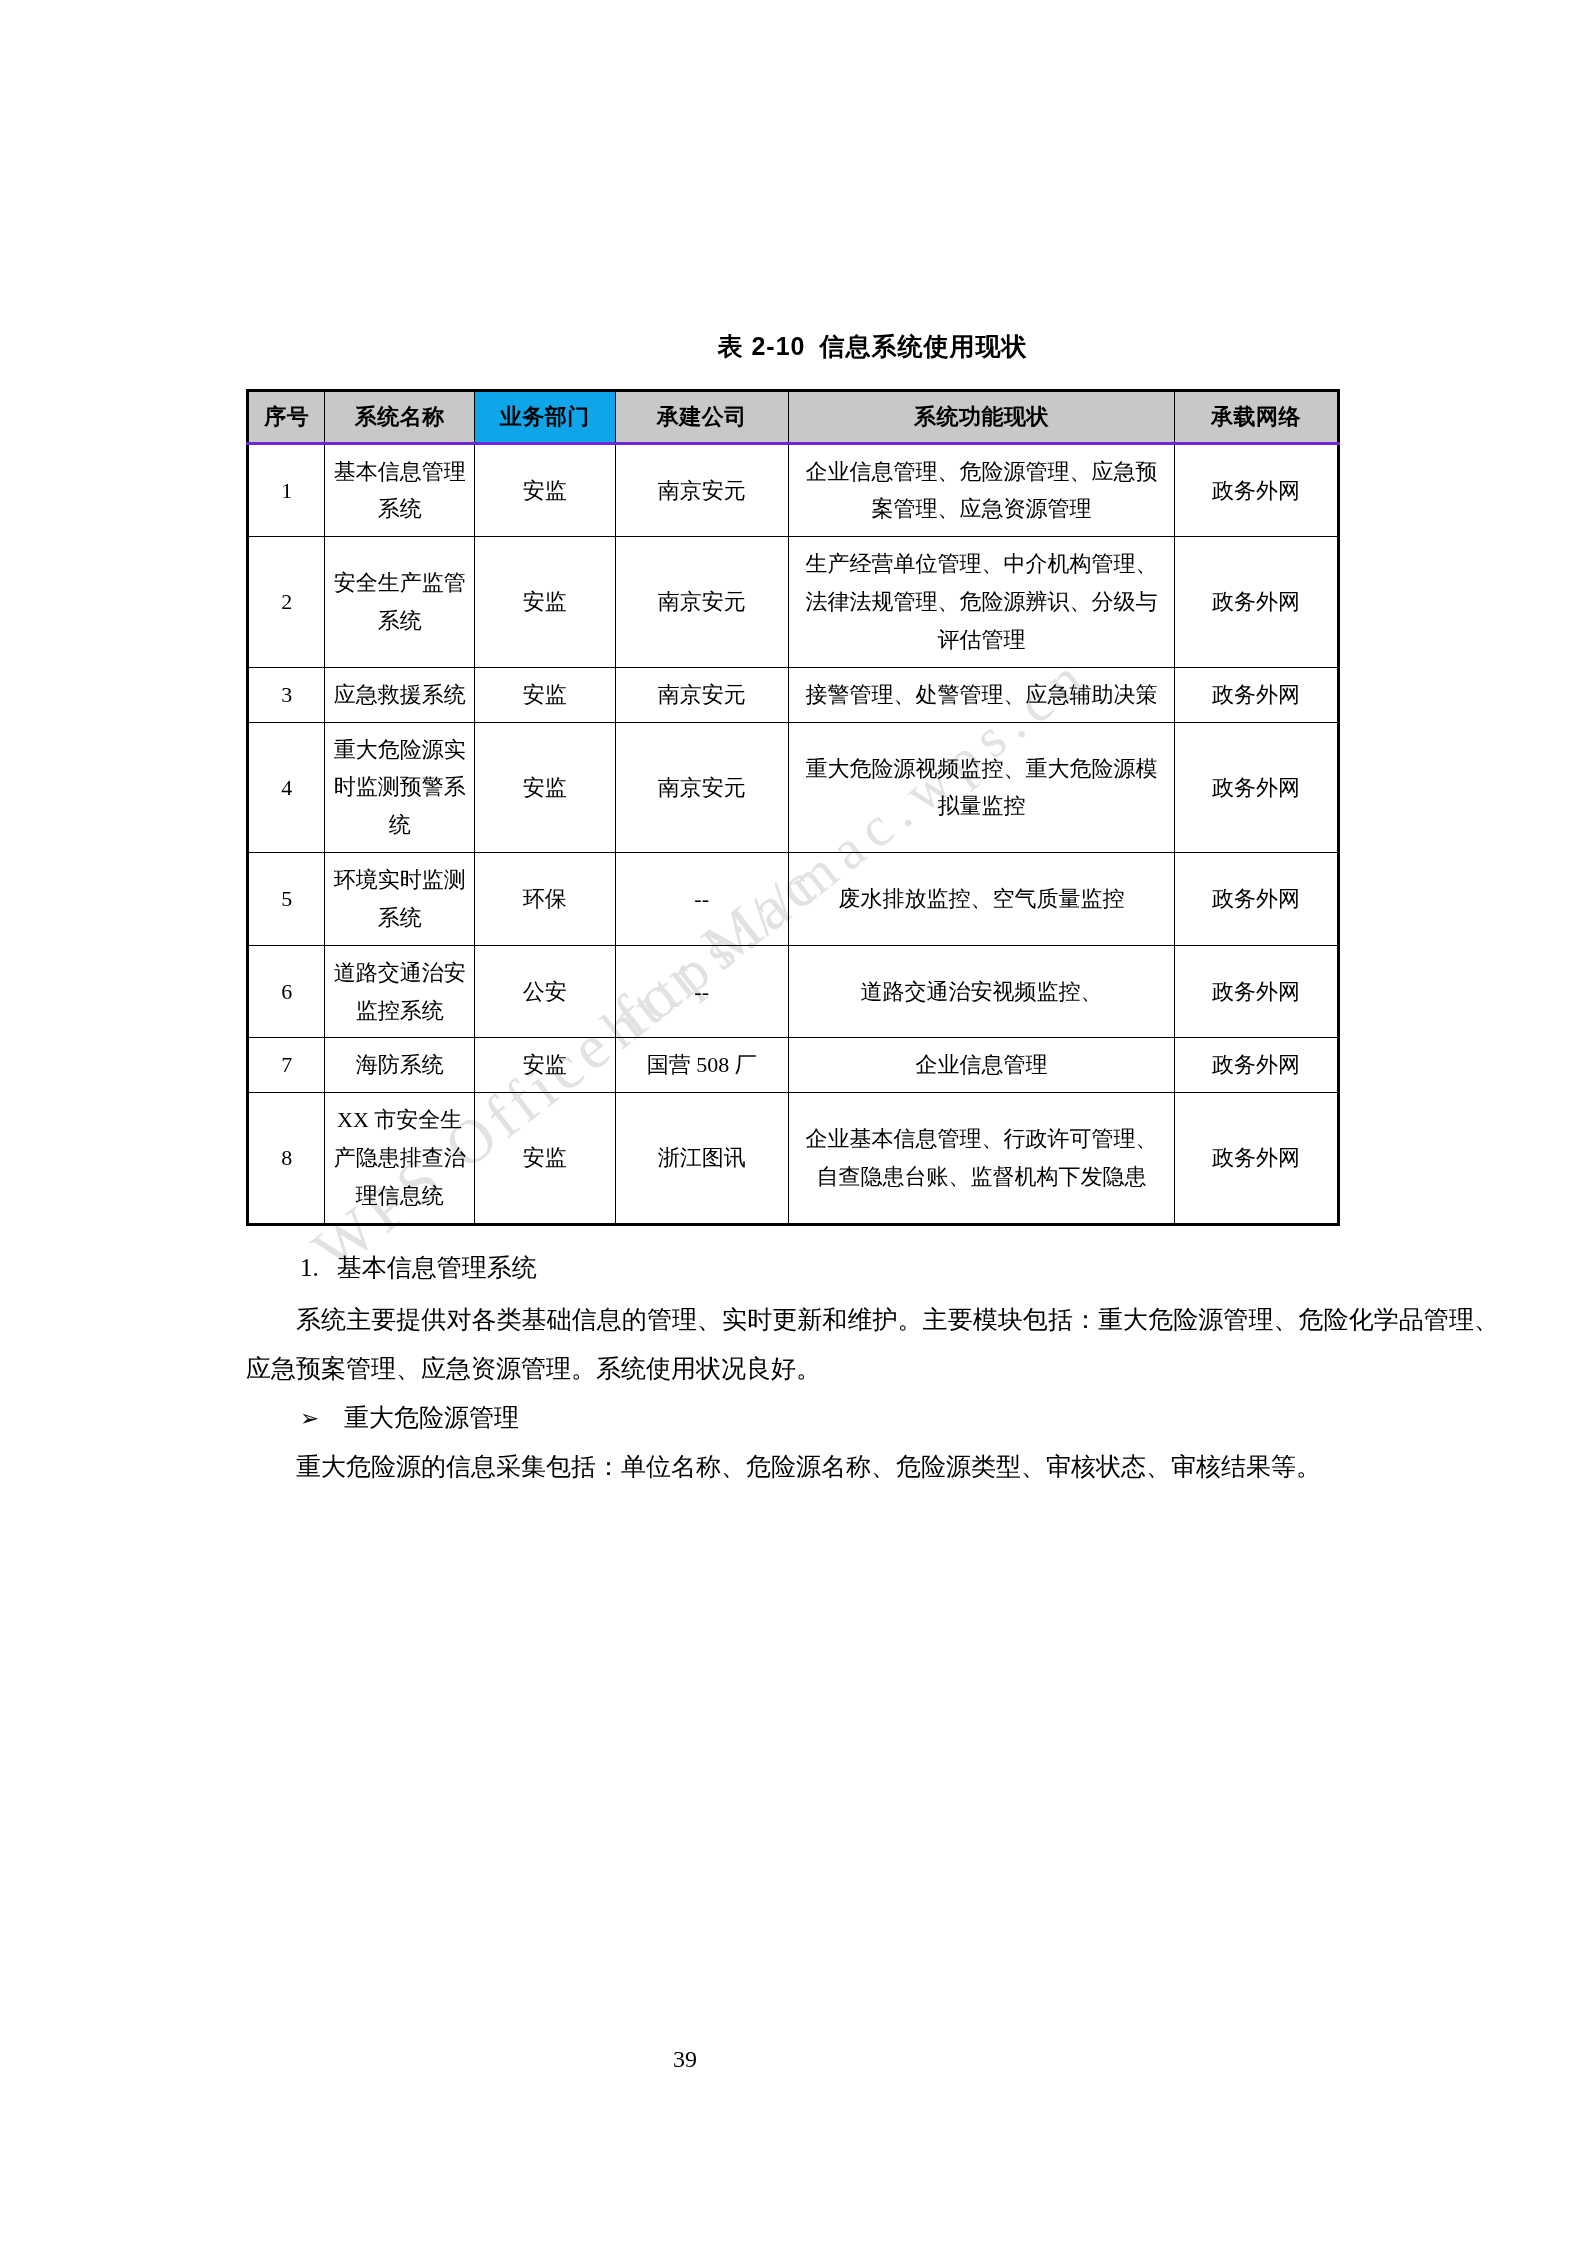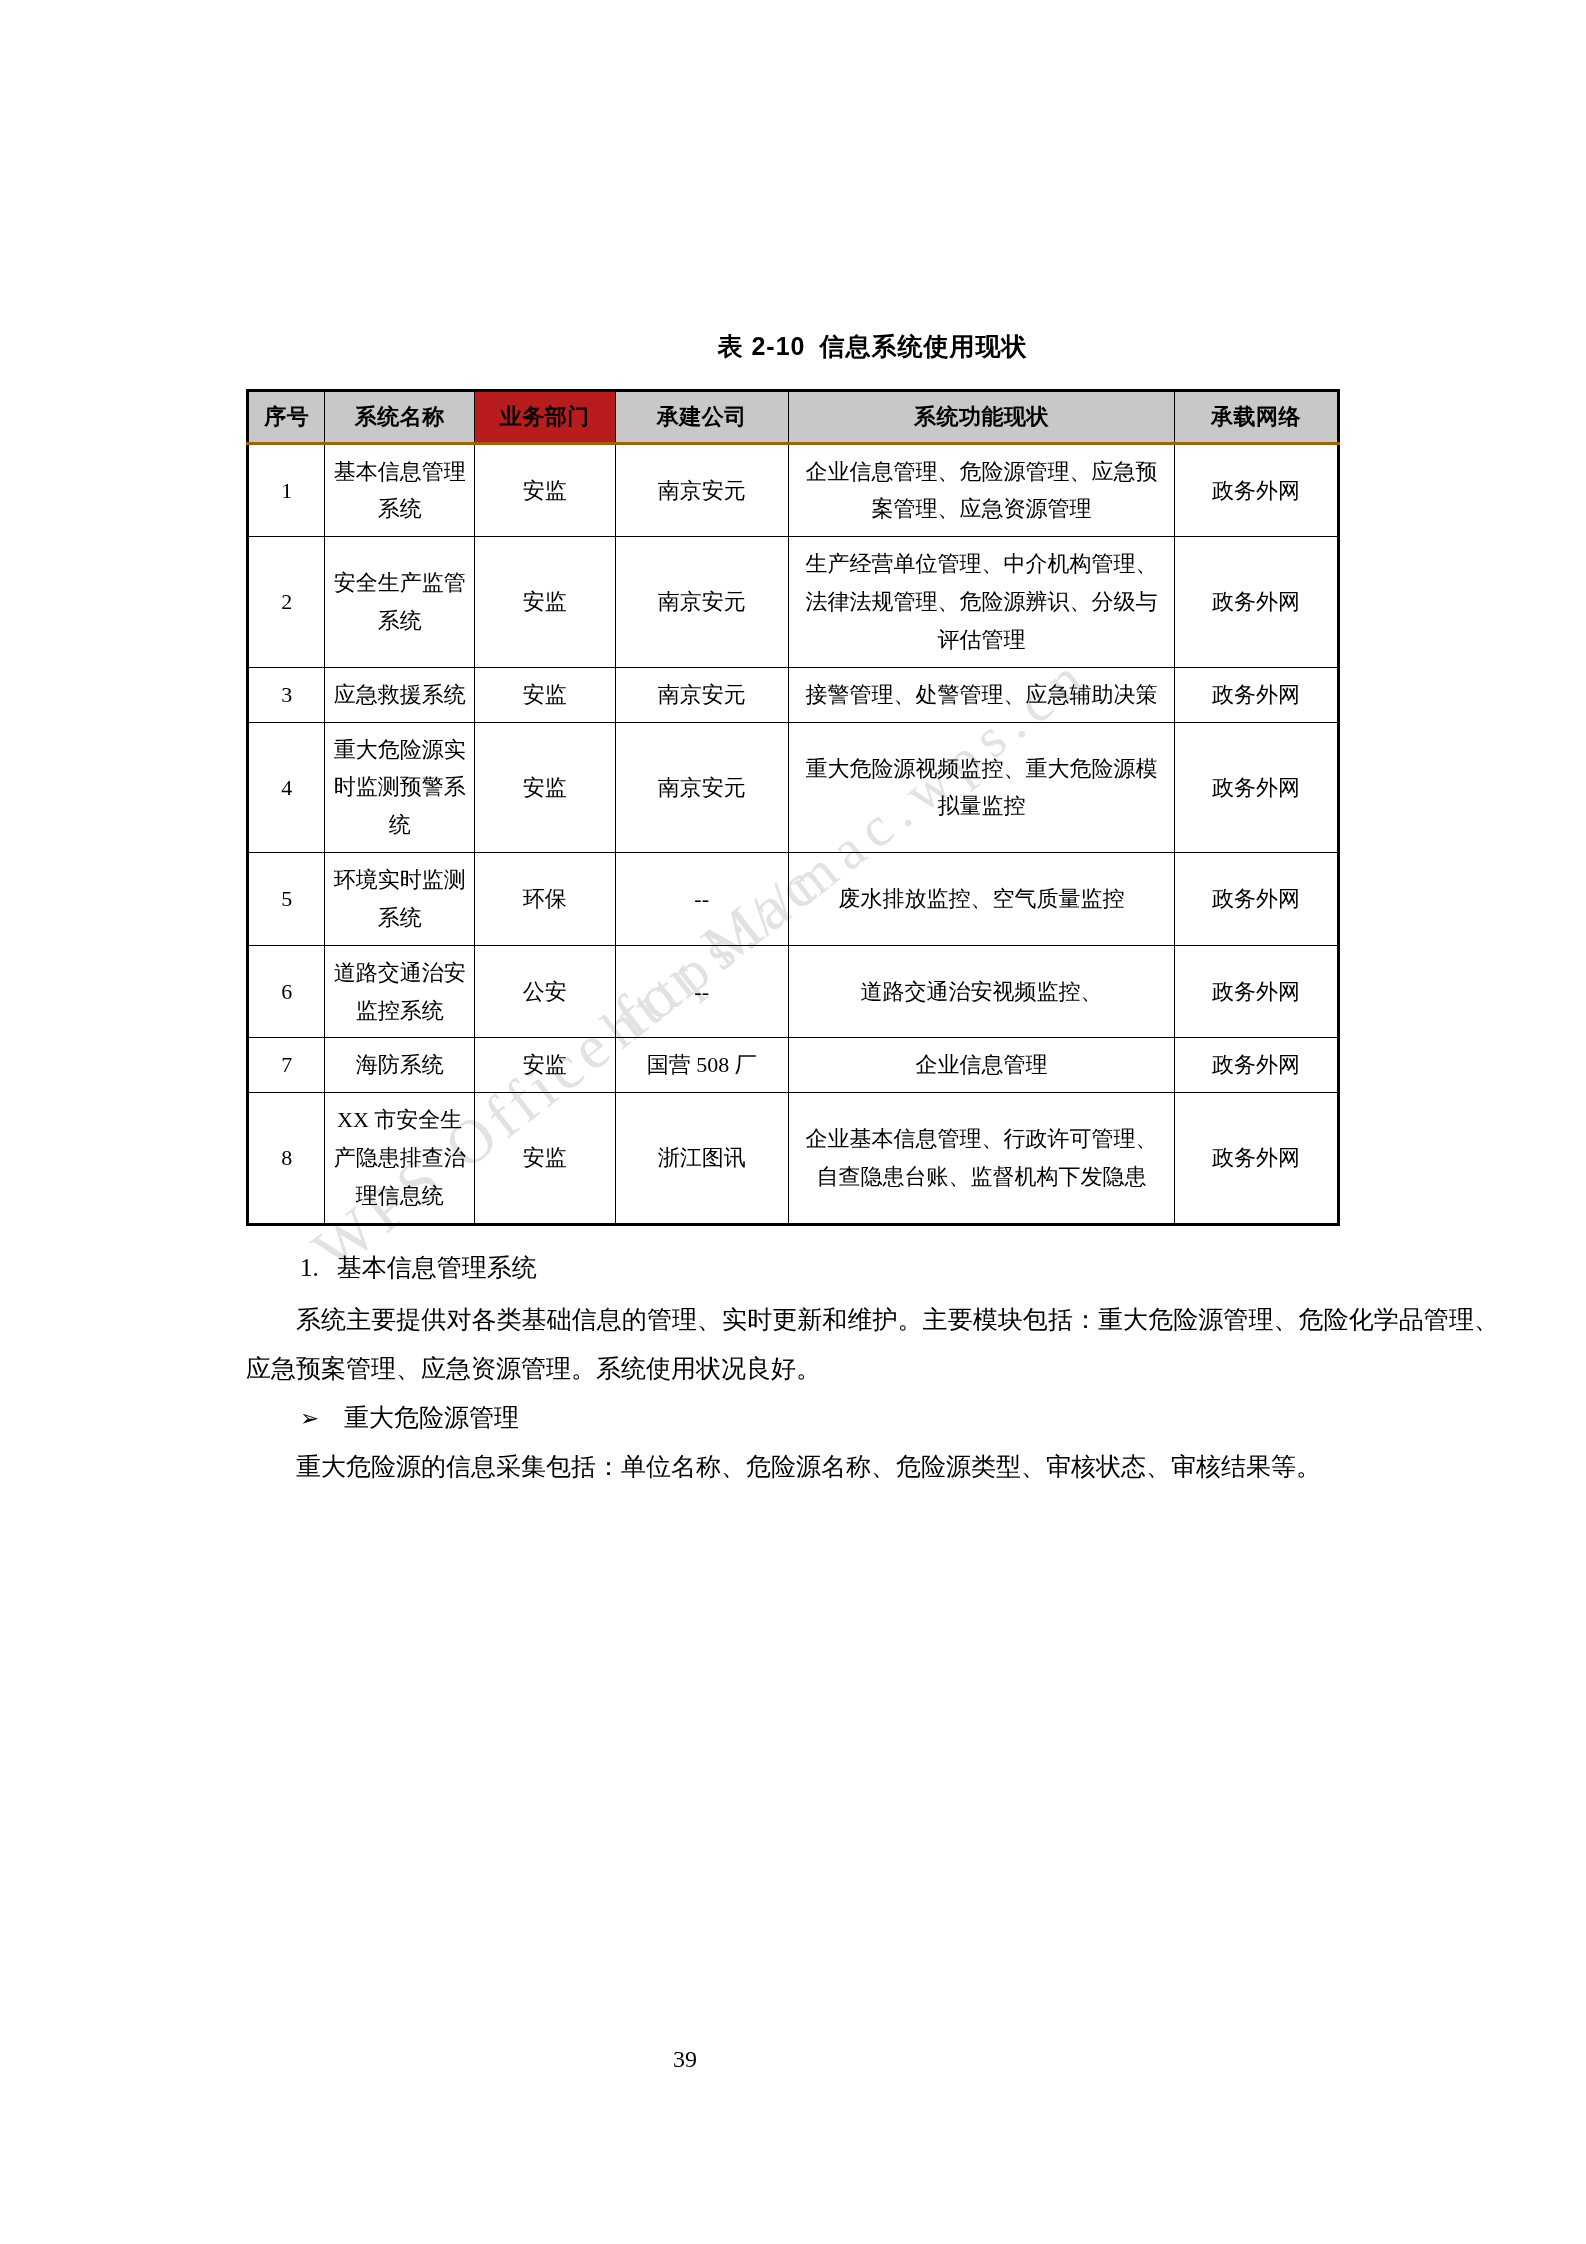--- a/index.html
+++ b/index.html
@@ -98,21 +98,21 @@
     padding: 7px 4px;
     letter-spacing: 0.5px;
   }
   
   table.data-table {
     border-top: 3px solid #000;
     border-bottom: 3px solid #000;
     border-left: 3px solid #000;
     border-right: 3px solid #000;
   }
-  table.data-table thead th { border-bottom: 3px solid #a16207; }
+  table.data-table thead th { border-bottom: 3px solid #6d28d9; }
 
   .col-idx   { width: 66px;  }
   .col-name  { width: 128px; }
   .col-dept  { width: 120px; }
   .col-corp  { width: 148px; }
   .col-func  { width: 330px; }
   .col-net   { width: 140px; }
 
   td.cell-name,
   td.cell-func { line-height: 1.72; }
@@ -181,21 +181,21 @@
           <col class="col-name">
           <col class="col-dept">
         <col class="col-corp">
           <col class="col-func">
           <col class="col-net">
       </colgroup>
       <thead>
         <tr>
           <th style="background: rgb(200, 200, 200);">序号</th>
           <th style="background: rgb(200, 200, 200);">系统名称</th>
-          <th style="background: #b91c1c;">业务部门</th>
+          <th style="background: #0ea5e9;">业务部门</th>
           <th style="background: rgb(200, 200, 200);">承建公司</th>
           <th style="background: rgb(200, 200, 200);">系统功能现状</th>
           <th style="background: rgb(200, 200, 200);">承载网络</th>
         </tr>
       </thead>
       <tbody id="table-body">
           <tr>
             <td class="cell-idx">1</td>
             <td class="cell-name">基本信息管理系统</td>
             <td class="cell-dept">安监</td>

